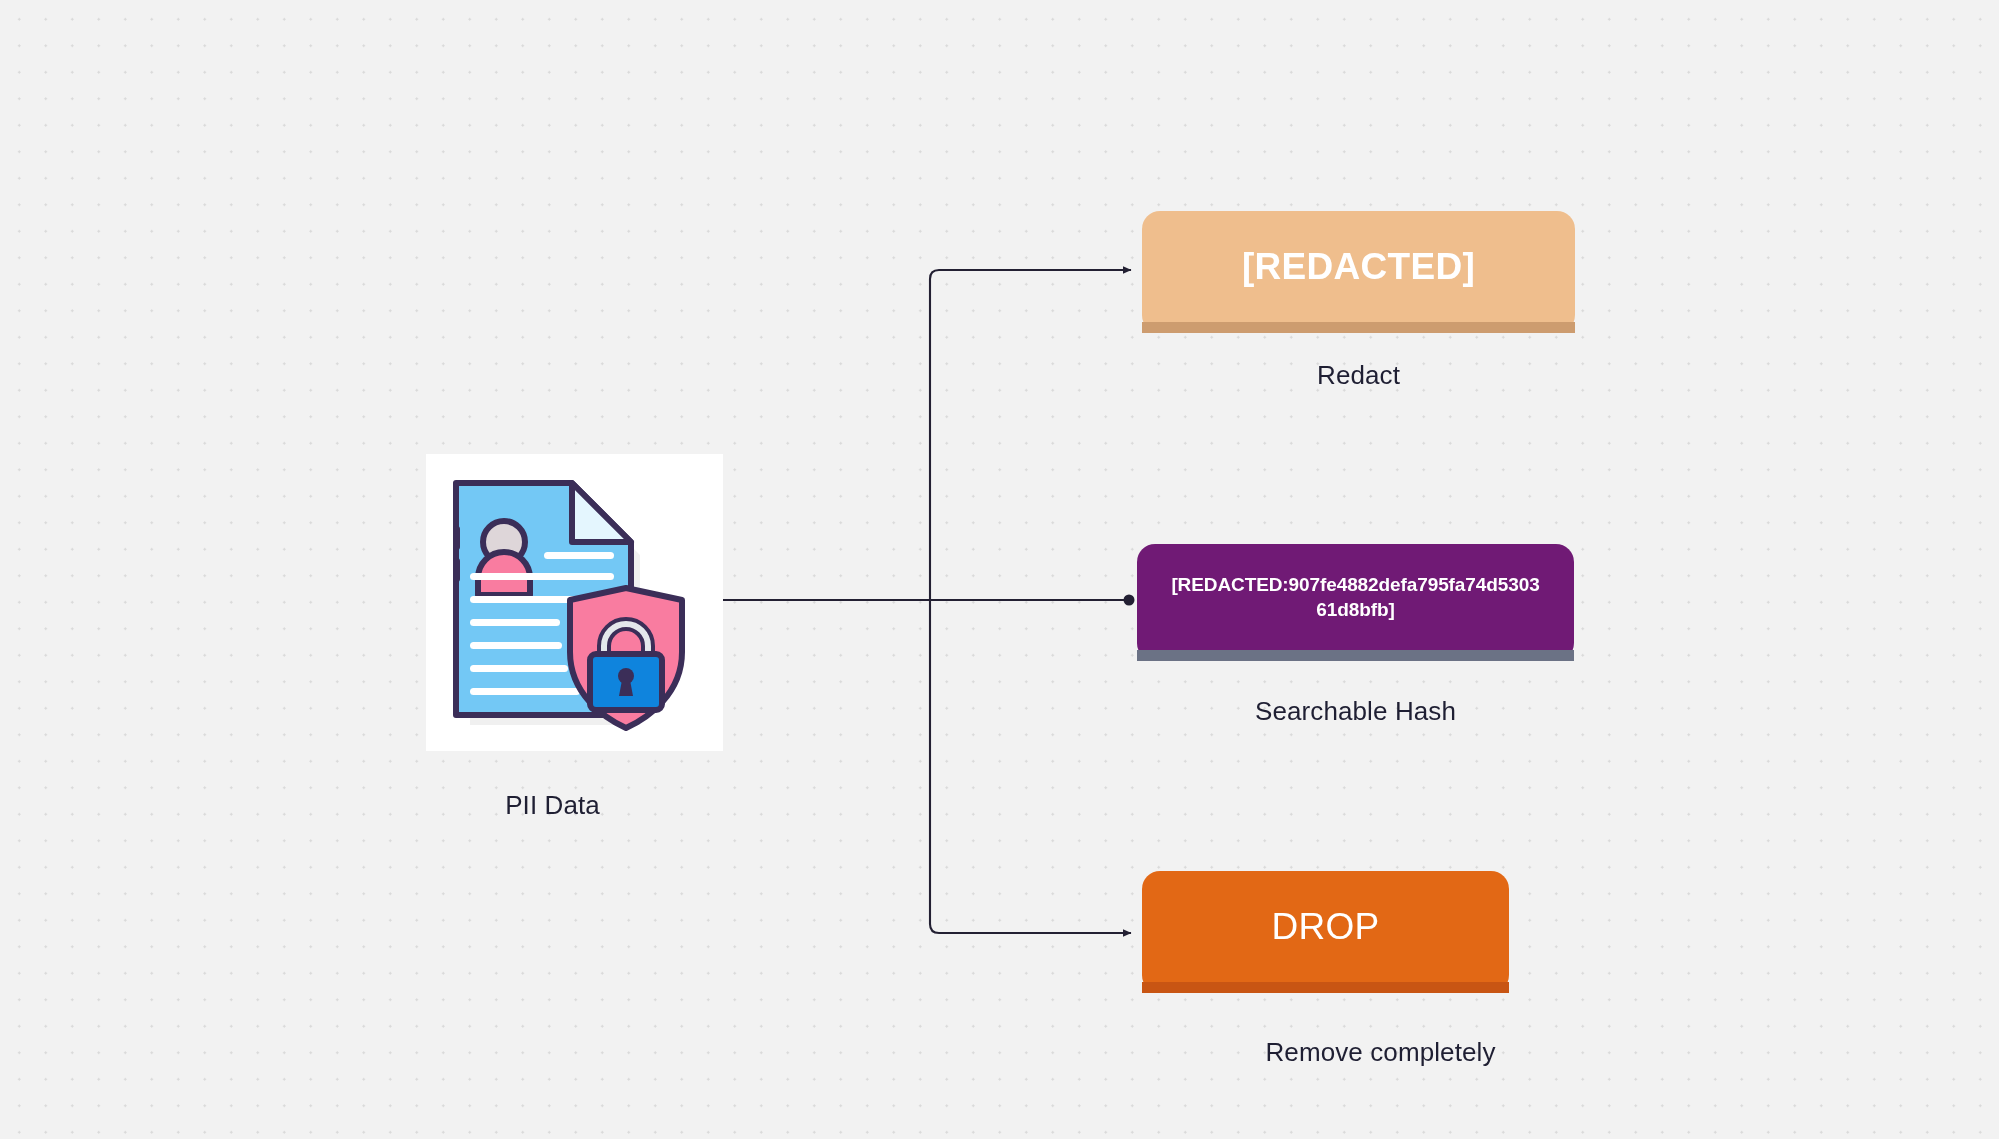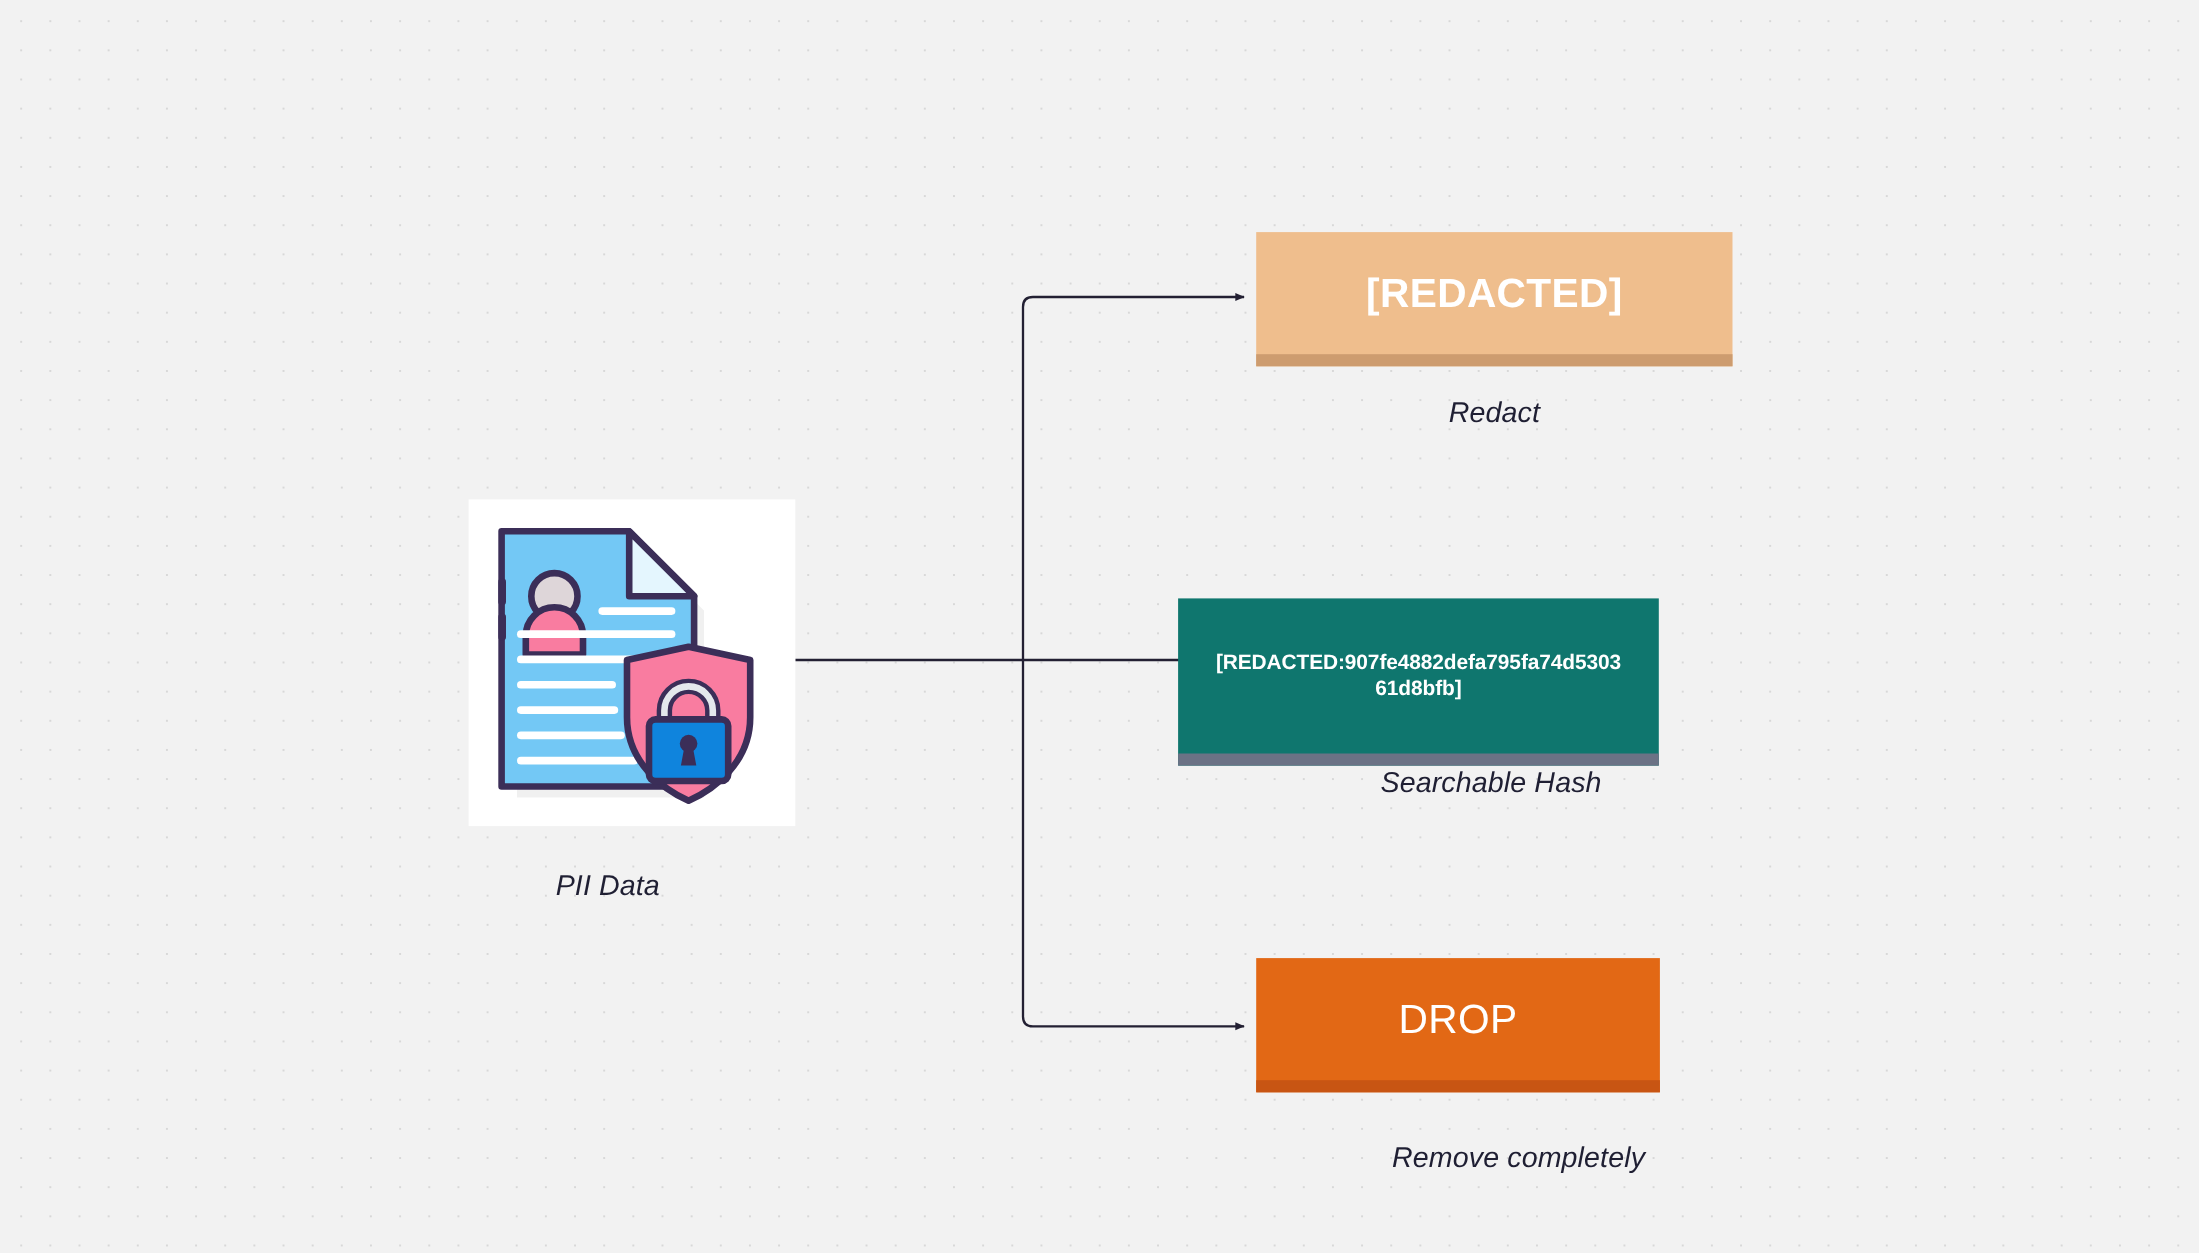--- a/index.html
+++ b/index.html
@@ -50,38 +50,38 @@
   }
   .icon-card svg { display: block; }
 
   .node-caption {
     position: absolute;
     text-align: center;
     color: #1f1f33;
     font-size: 26px;
     letter-spacing: 0.1px;
     white-space: nowrap;
-    font-style: italic;
   }
   .source-caption {
     left: 404px;
     top: 790px;
     width: 297px;
   }
 
   
   .result-box {
     position: absolute;
     box-sizing: border-box;
     display: flex;
     align-items: center;
     justify-content: center;
     color: #ffffff;
     text-align: center;
     padding: 0 31px;
+    border-radius: 18px;
   }
   .result-box .band {
     position: absolute;
     left: 0;
     right: 0;
     bottom: 0;
   }
   .result-box .box-text {
     position: relative;
     z-index: 2;
@@ -103,25 +103,25 @@
     letter-spacing: 0.3px;
   }
   #caption-redact {
     left: 1142px;
     top: 360px;
     width: 433px;
   }
 
   
   #box-hash {
-    left: 1071px;
+    left: 1137px;
     top: 544px;
     width: 437px;
-    height: 152px;
-    background: #0f766e;
+    height: 117px;
+    background: #701a75;
   }
   #box-hash .band { height: 11px; background: #6b7285; }
   #box-hash .box-text {
     font-size: 19px;
     font-weight: bold;
     line-height: 1.28;
     letter-spacing: -0.1px;
     max-width: 385px;
     word-break: break-word;
   }

